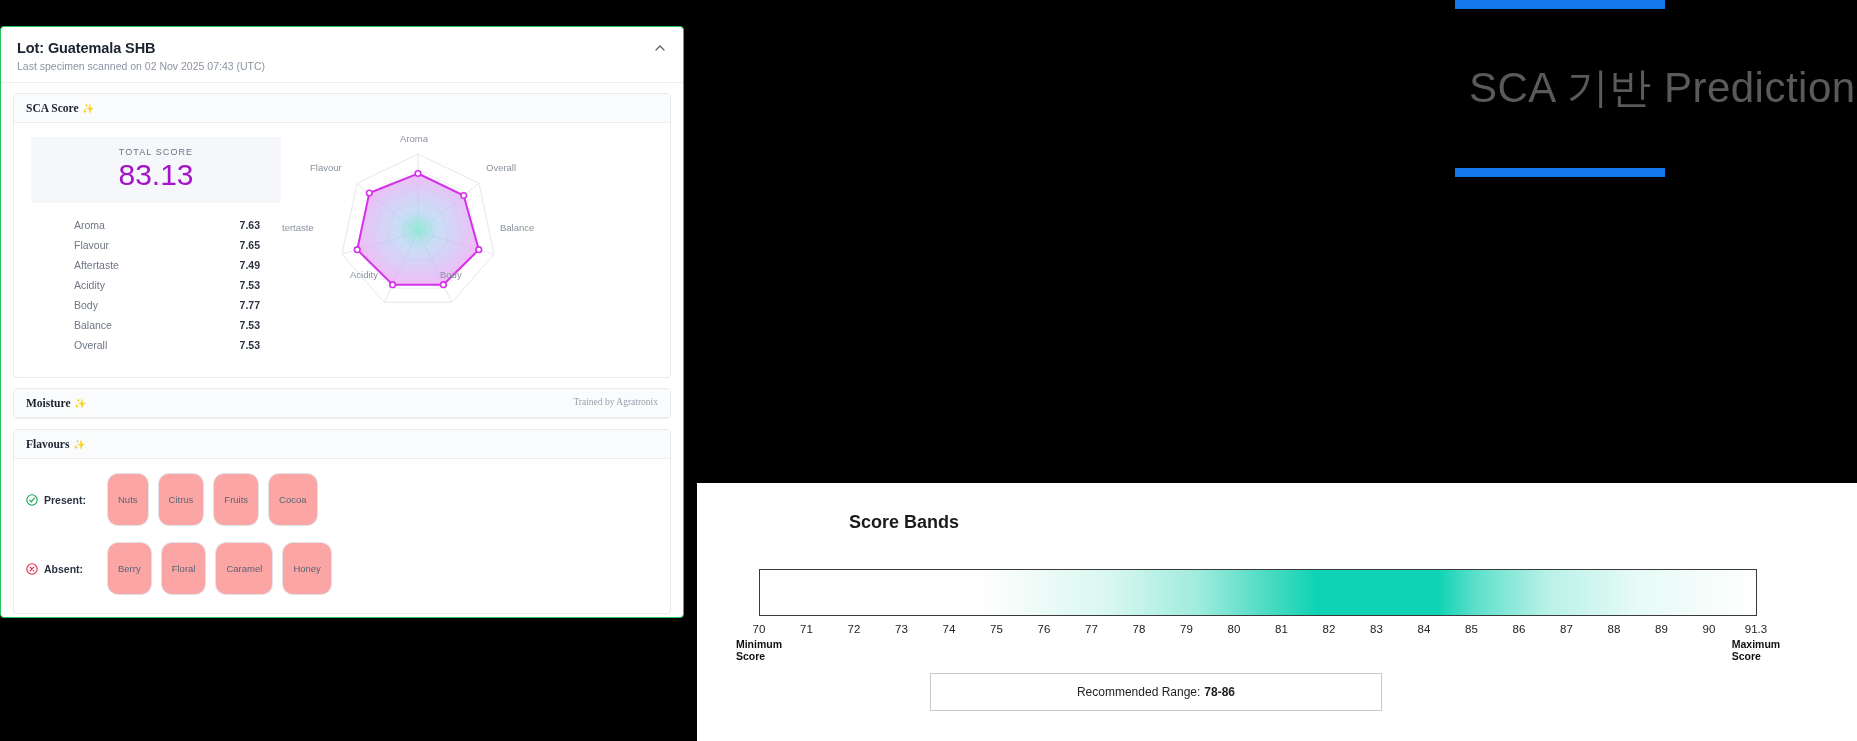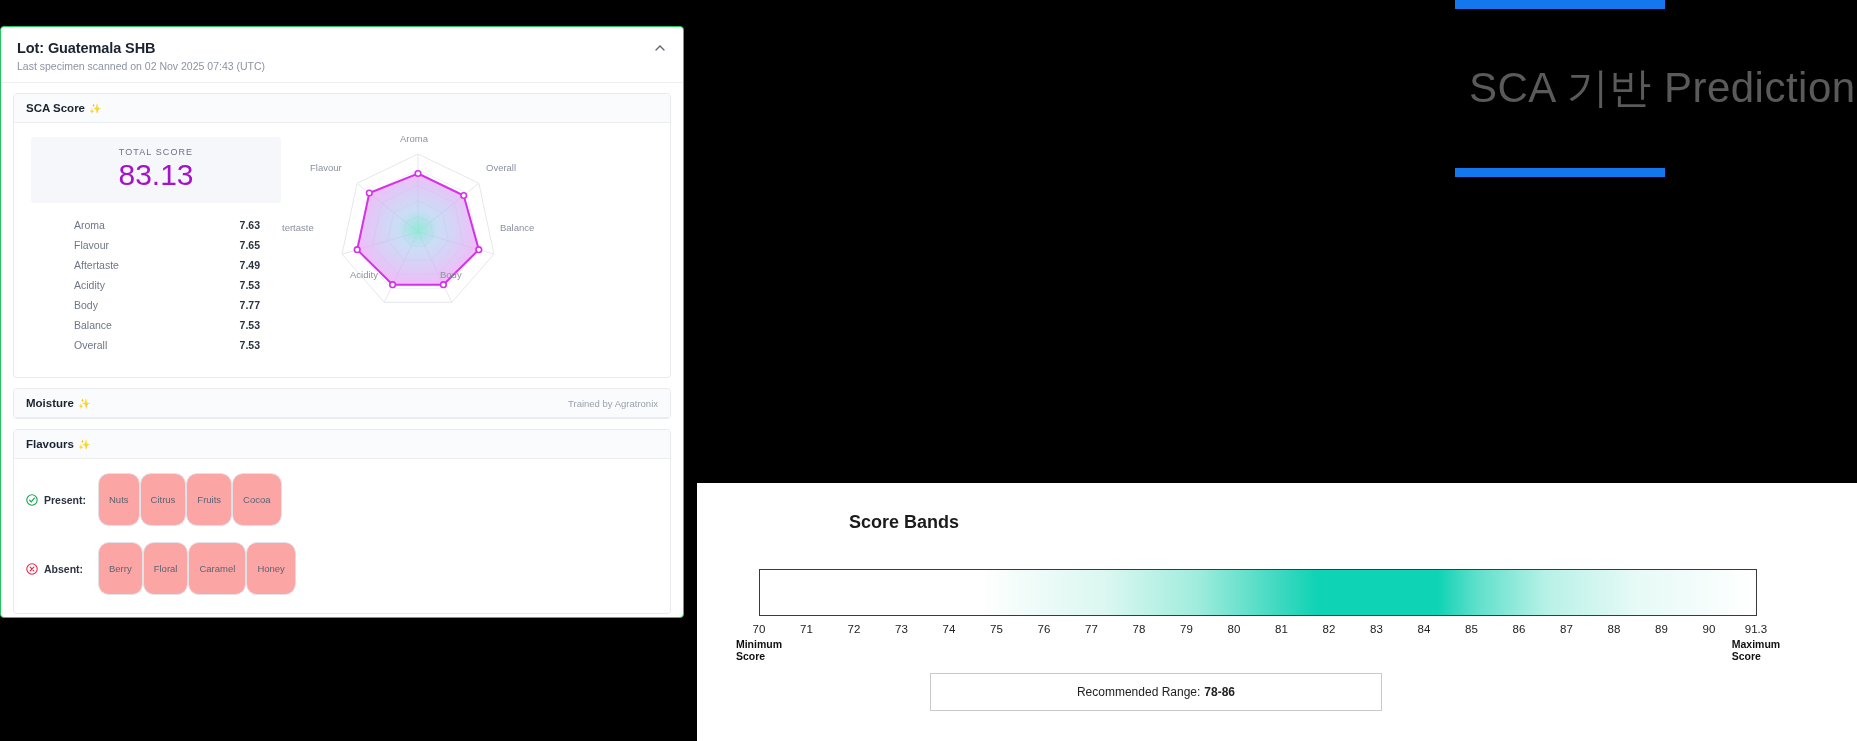--- a/index.html
+++ b/index.html
@@ -48,21 +48,21 @@
     margin: 10px 12px 0 12px;
     border: 1px solid #e8eaee;
     border-radius: 4px;
     background: #fff;
     overflow: hidden;
   }
   .section-head {
     background: #fafbfc;
     border-bottom: 1px solid #ebedf0;
     padding: 8px 12px;
-    display: flex; align-items: flex-end; justify-content: space-between;
+    display: flex; align-items: flex-start; justify-content: space-between; font-family: Liberation Serif, serif;
   }
   .section-title {
     font-size: 11.5px; font-weight: bold; color: #1b2330;
     display: flex; align-items: center; gap: 4px;
   }
   .spark { font-size: 10px; color: #5b6472; }
   .trained-by { font-size: 9.5px; color: #9aa1ad; }
 
   
   .sca-body { display: flex; padding: 14px 12px 22px 12px; }
@@ -99,21 +99,21 @@
     white-space: nowrap;
   }
 
   
   .moisture-body { padding: 16px 12px 18px 12px; }
   .moisture-value { font-size: 14px; color: #a413c9; }
 
   
   .flavour-body { padding: 14px 12px 16px 12px; }
   .flav-row {
-    display: flex; align-items: center; margin-bottom: 16px;
+    display: flex; align-items: center; gap: 9px; margin-bottom: 16px;
   }
   .flav-row:last-child { margin-bottom: 2px; }
   .flav-lbl {
     font-size: 10.5px; font-weight: bold; color: #2b3342;
     display: flex; align-items: center; gap: 6px; min-width: 72px;
   }
   .chip {
     border: 1px solid #dfe3e8; border-radius: 11px;
     padding: 20px 10px; font-size: 9.5px; color: #5b6472;
     background: #fca5a5;

